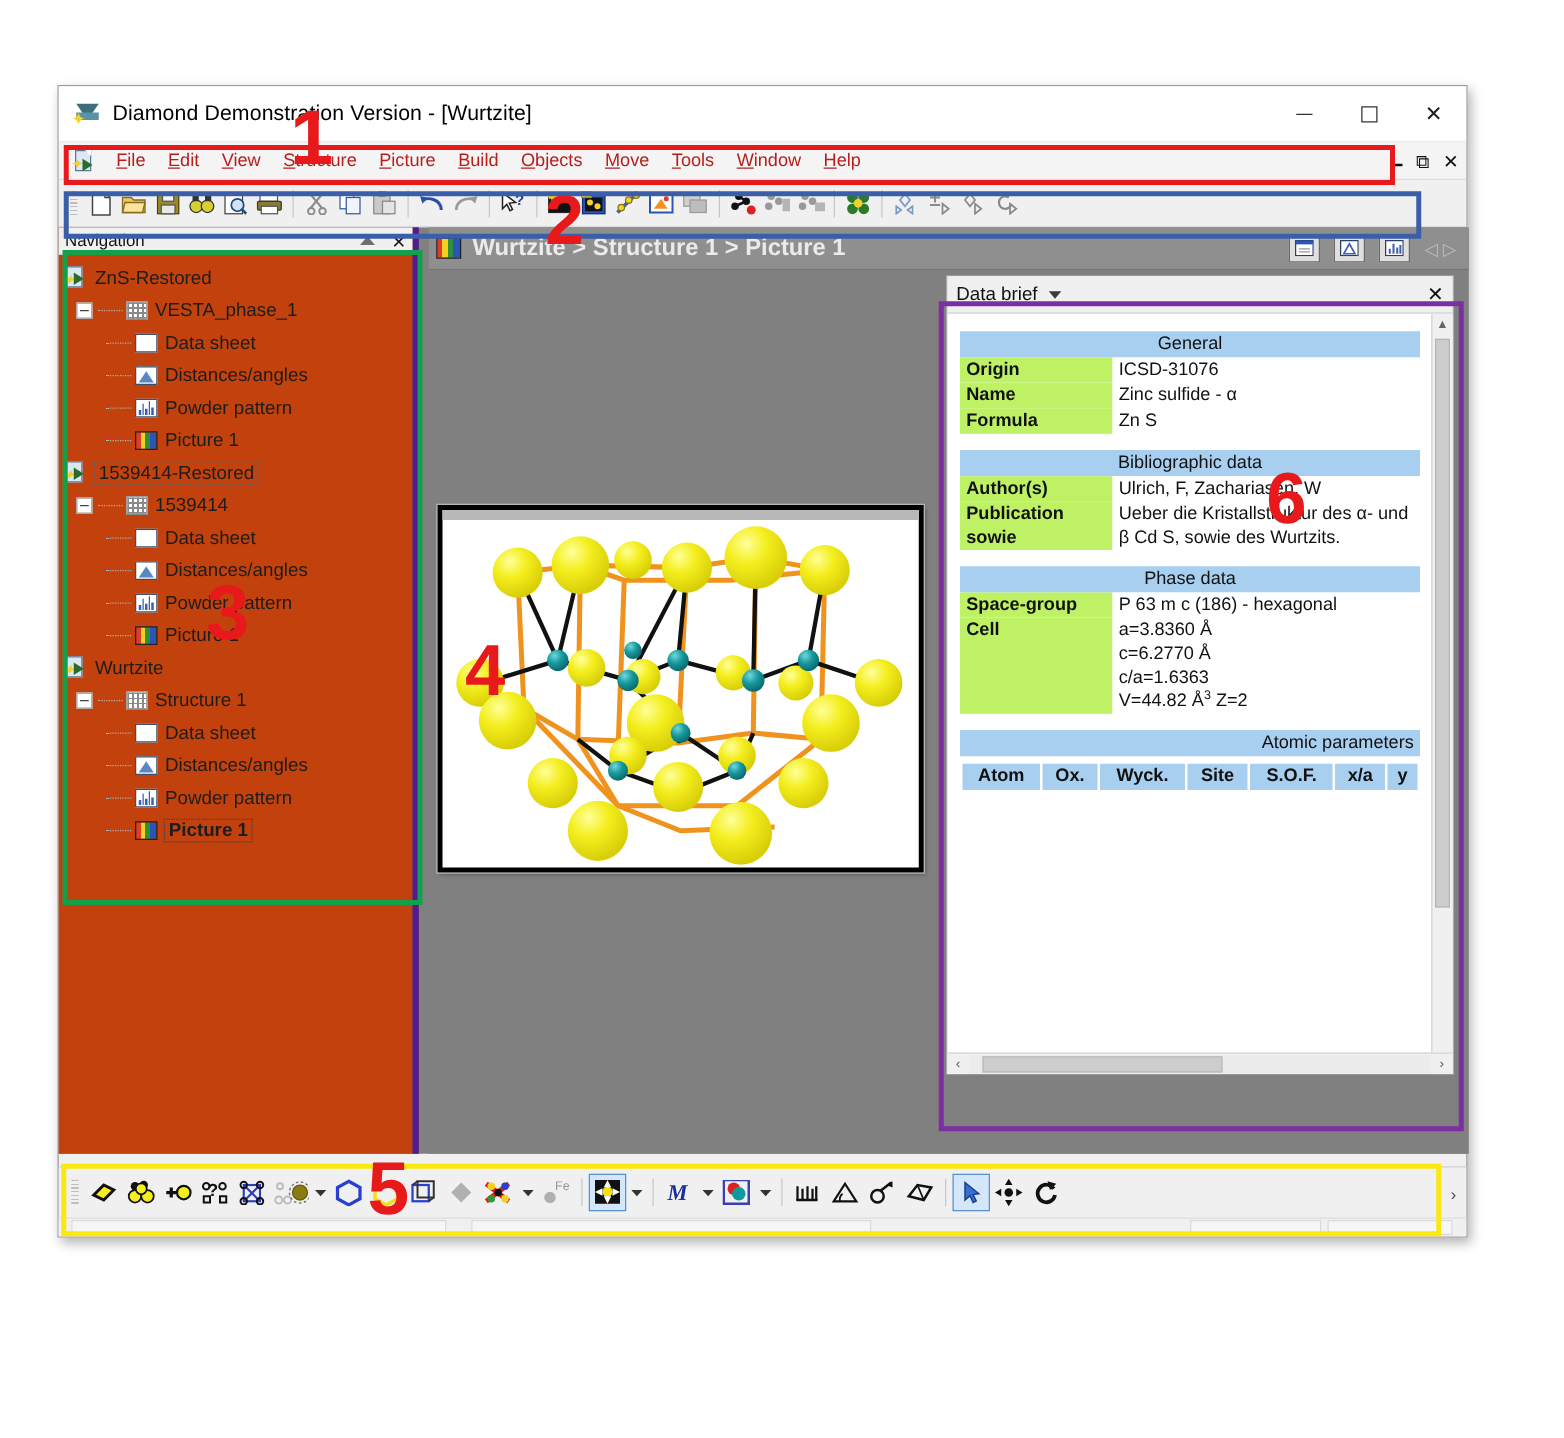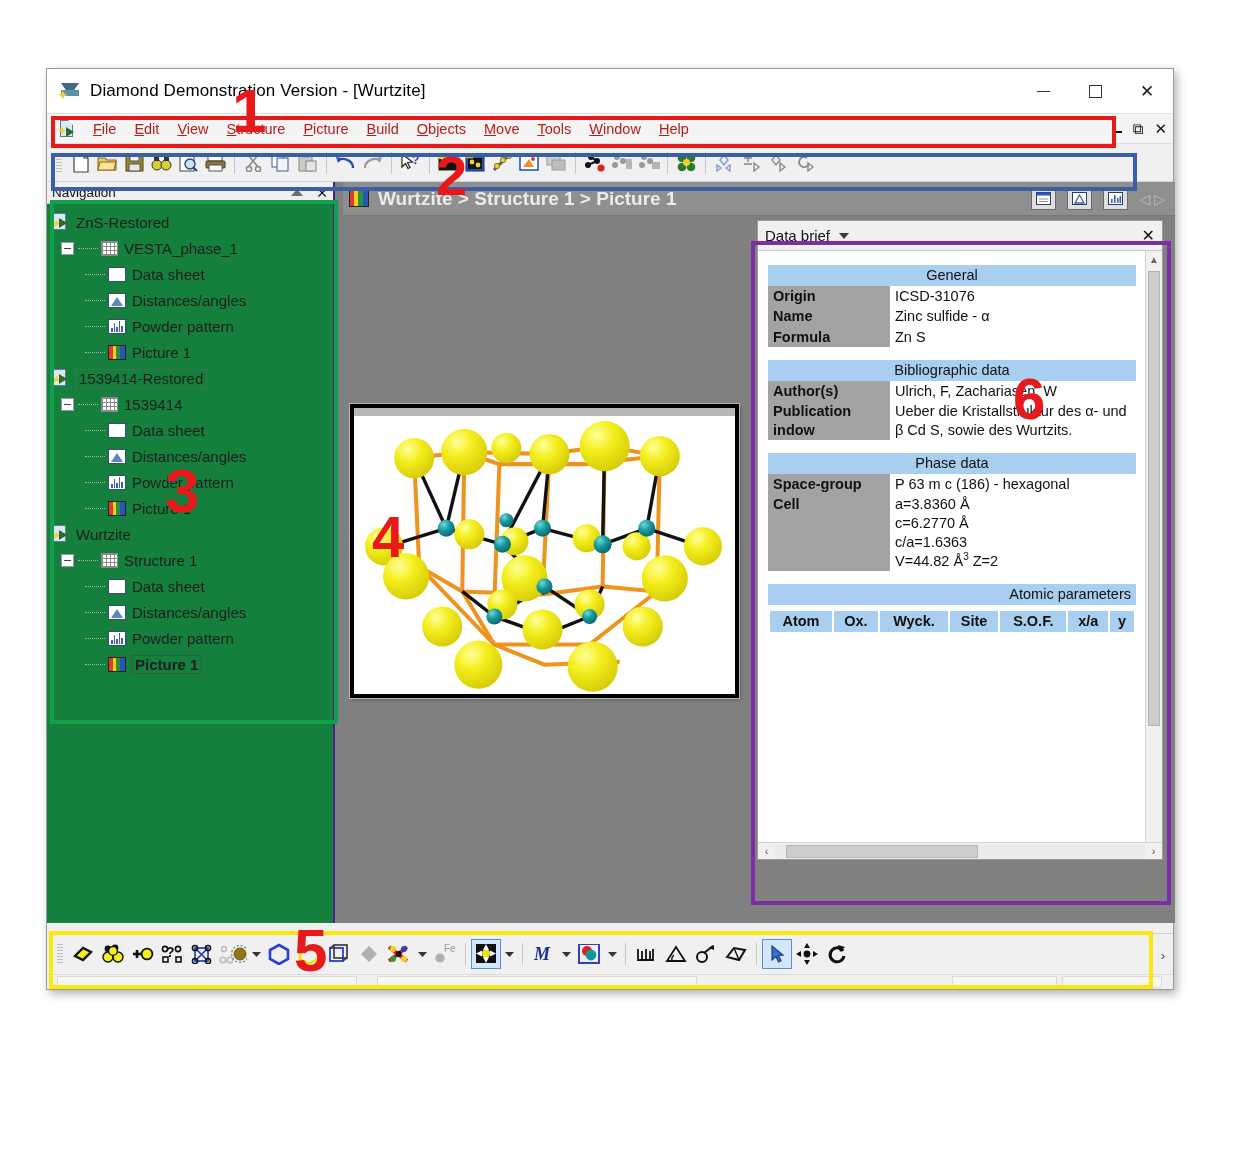--- a/index.html
+++ b/index.html
@@ -141,22 +141,22 @@
   .client {
     position: relative;
     height: 741px;
     background: #808080;
   }
 
   
   .nav-panel {
     position: absolute; left: 0; top: 0;
     width: 288px; height: 741px;
-    background: #15803d;
-    border-right: 2px solid #4c1d95;
+    background: #c2410c;
+    border-right: 5px solid #4c1d95;
     display: flex; flex-direction: column;
   }
   .nav-header {
     height: 22px; background: #f0f0f0;
     border-bottom: 1px solid #cfcfcf;
     display: flex; align-items: center;
     padding: 0 5px;
     font-size: 13.5px; color: #111;
   }
   .nav-header .spacer { flex: 1; }
@@ -295,21 +295,21 @@
     background: #fff;
     padding: 14px 10px 0 10px;
   }
   table.db { border-collapse: collapse; width: 368px; font-size: 14.5px; color: #111; }
   table.db td { padding: 1px 5px; vertical-align: top; line-height: 1.28; }
   td.sec {
     background: #a8cff0; text-align: center; font-weight: normal;
     padding: 3px 5px; font-size: 14.5px;
   }
   td.sec.right { text-align: right; }
-  td.key { background: #a3a3a3; font-weight: bold; width: 122px; }
+  td.key { background: #bef264; font-weight: bold; width: 122px; }
   td.val { background: #ffffff; padding-left: 9px; }
   .gap { height: 13px; }
   .sup { font-size: 10px; vertical-align: super; }
 
   .db-scroll {
     position: absolute; right: 0; top: 0; bottom: 0; width: 17px;
     background: #f0f0f0; border-left: 1px solid #d4d4d4;
   }
   .db-scroll .arw {
     height: 17px; display: flex; align-items: center; justify-content: center;
@@ -934,21 +934,21 @@
                     </tr>
 
                 <tr>
                   <td class="sec" colspan="2">Bibliographic data</td>
                 </tr>
                 <tr>
                   <td class="key">Author(s)</td>
                   <td class="val">Ulrich, F, Zachariasen, W</td>
                 </tr>
                 <tr>
-                  <td class="key">Publication indow</td>
+                  <td class="key">Publication sowie</td>
                   <td class="val">Ueber die Kristallstruktur des α- und β Cd S, sowie des Wurtzits.</td>
                 </tr>
 
                 <tr>
                       <td class="gap" colspan="2"></td>
                     </tr>
 
                 <tr>
                   <td class="sec" colspan="2">Phase data</td>
                 </tr>

